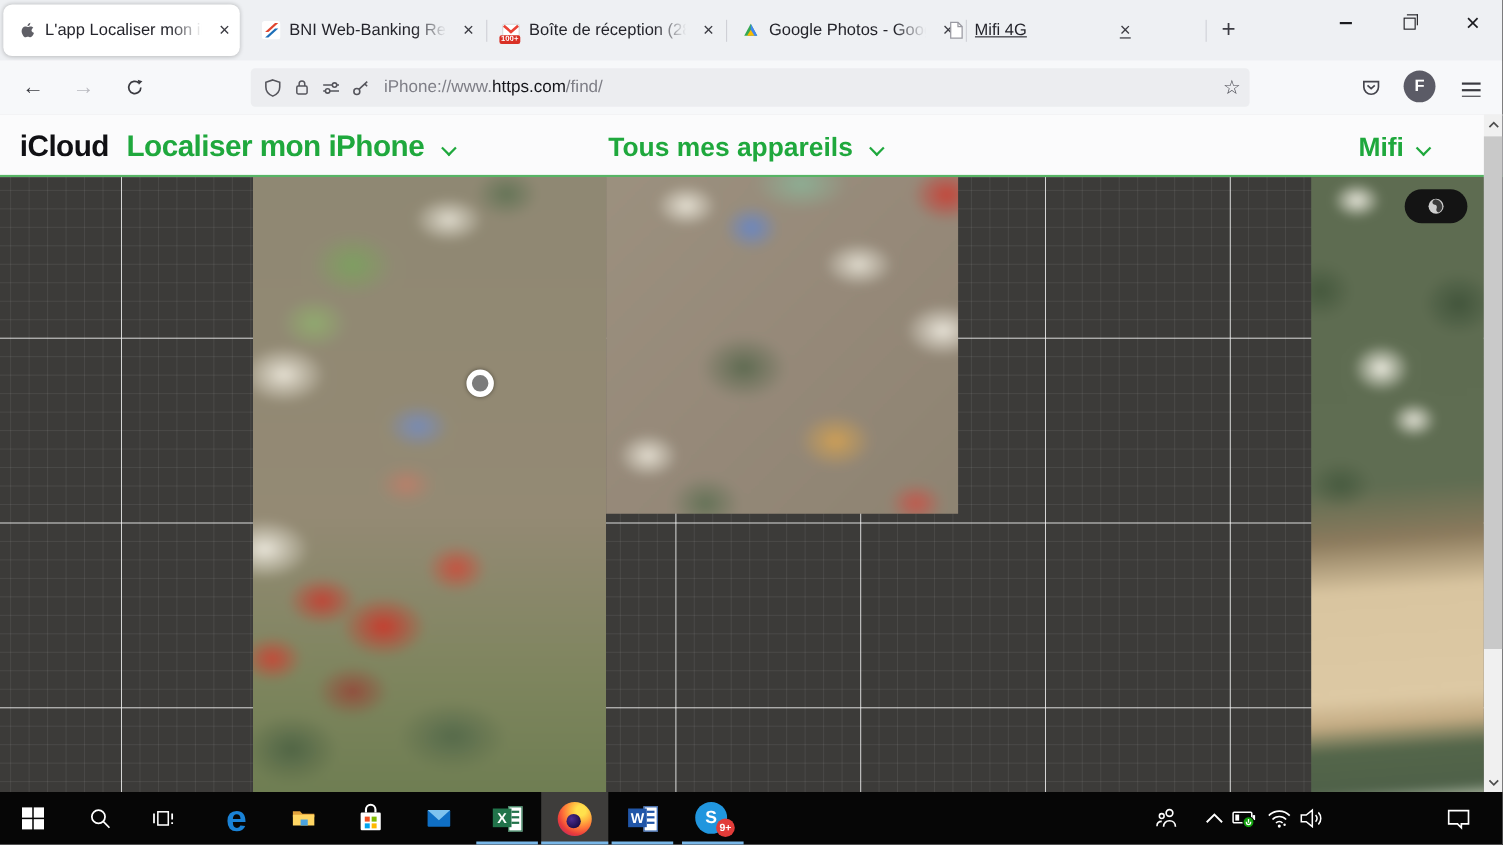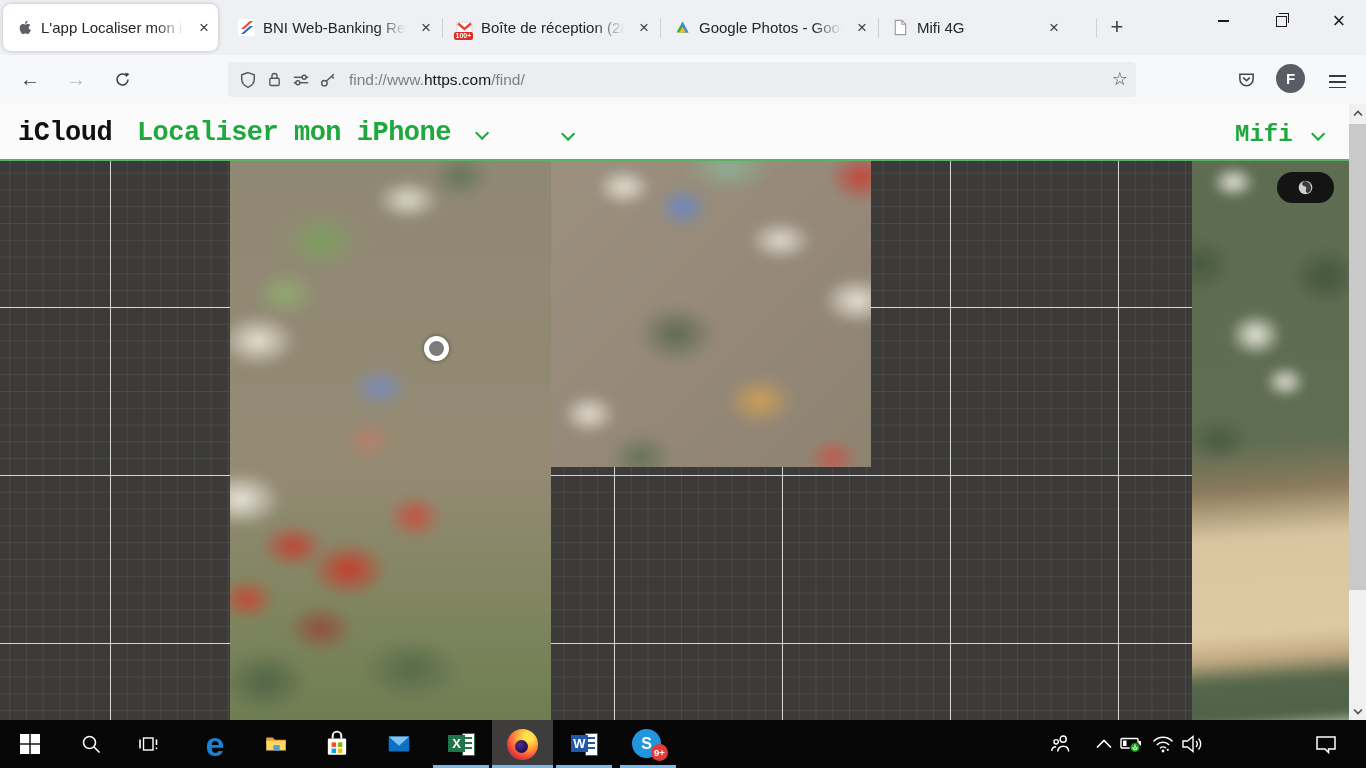--- a/index.html
+++ b/index.html
@@ -34,21 +34,21 @@
   .urltext{font-size:15.5px;margin-left:12px;color:#16161b;white-space:nowrap;}
   .urltext .dim{color:#7e7e86;}
   .urlstar{position:absolute;right:8px;top:6px;font-size:18px;color:#45454d;}
   .avatar{position:absolute;left:1276px;top:9px;width:29px;height:29px;border-radius:50%;background:#5b5b66;color:#fff;
           font-size:15px;font-weight:bold;display:flex;align-items:center;justify-content:center;}
   .hamb{position:absolute;left:1329px;top:16px;width:17px;}
   .hamb div{height:1.8px;background:#3a3a40;margin:4px 0;}
 
   
   .icloud-bar{position:absolute;left:0;top:104px;width:1366px;height:55px;background:#fbfbfc;
-              border-bottom:2px solid #57b465;font-family:Liberation Mono, monospace;}
+              border-bottom:2px solid #57b465;}
   .green{color:#1fa83d;}
   .chev{display:inline-block;width:8px;height:8px;border-right:2.4px solid #1fa83d;border-bottom:2.4px solid #1fa83d;
         transform:rotate(45deg) translateY(-3px);margin-left:8px;}
   .brandrow{position:absolute;left:18px;top:14px;font-size:27px;font-weight:bold;color:#101014;letter-spacing:-.5px;}
   .devmenu{position:absolute;left:553px;top:17px;font-size:24px;font-weight:bold;}
   .acctmenu{position:absolute;left:1235px;top:17px;font-size:24px;font-weight:bold;}
 
   
   .map{position:absolute;left:0;top:161px;width:1349px;height:559px;background-color:#3c3b39;
     background-image:
@@ -175,21 +175,21 @@
         <svg width="17" height="17" viewBox="0 0 20 16">
             <polygon points="10,1 3,14 17,14" fill="#34a853"></polygon>
             <polygon points="10,1 17,14 10,14" fill="#4285f4"></polygon>
             <polygon points="10,7.5 6,14 14,14" fill="#fbbc04"></polygon>
           </svg>
       </span>
       <span class="ttitle">Google Photos - Goog</span>
       <span class="tclose">×</span>
     </div>
 
-    <div class="tab" style="left:879px;width:216px;">
+    <div class="tab" style="left:848px;width:216px;text-decoration:underline;">
       <span class="ticon">
         <svg width="16" height="17" viewBox="0 0 16 18">
             <path d="M3 1.5 h7 l4 4 V16.5 H3 z" fill="#fff" stroke="#9a9aa2" stroke-width="1.2"></path>
             <path d="M10 1.5 v4 h4" fill="none" stroke="#9a9aa2" stroke-width="1.2"></path>
           </svg>
       </span>
       <span class="ttitle" style="width:120px;">Mifi 4G</span>
       <span class="tclose">×</span>
     </div>
 
@@ -238,21 +238,21 @@
             <line x1="2" y1="13" x2="18" y2="13" stroke="#55555c" stroke-width="1.6"></line>
             <circle cx="6.5" cy="13" r="2.2" fill="#f7f8fa" stroke="#55555c" stroke-width="1.6"></circle>
           </svg>
       </span>
       <span class="urlicon" style="margin-left:9px;">
         <svg width="18" height="18" viewBox="0 0 20 20">
             <circle cx="6" cy="13.5" r="3" fill="none" stroke="#55555c" stroke-width="1.6"></circle>
             <path d="M8.3 11.2 L16.5 3.5 M14 5.8 l2.4 2.4" fill="none" stroke="#55555c" stroke-width="1.6"></path>
           </svg>
       </span>
-      <span class="urltext"><span class="dim">find://www.</span><span>https.com</span><span class="dim">/find/</span></span>
+      <span class="urltext"><span class="dim">iPhone://www.</span><span>https.com</span><span class="dim">/find/</span></span>
       <span class="urlstar">☆</span>
     </div>
 
     <div class="navbtn" style="left:1228px;">
       <svg width="19" height="19" viewBox="0 0 20 20">
           <path d="M3 4.5 h14 v5 a7 7 0 0 1 -14 0 z" fill="none" stroke="#45454d" stroke-width="1.6"></path>
           <polyline points="6.5,8 10,11.2 13.5,8" fill="none" stroke="#45454d" stroke-width="1.6"></polyline>
         </svg>
     </div>
     <div class="avatar">
@@ -265,20 +265,21 @@
       </div>
   </div>
 
   <div class="icloud-bar">
     <div class="brandrow">
       <span>iCloud</span>
       <span class="green" style="margin-left:9px;">Localiser mon iPhone</span>
       <span class="chev"></span>
     </div>
     <div class="devmenu green">
+      <span>Tous mes appareils</span>
       <span class="chev"></span>
     </div>
     <div class="acctmenu green">
       <span>Mifi</span>
       <span class="chev" style="margin-left:4px;"></span>
     </div>
   </div>
 
   <div class="map">
     <div class="tileblock" style="left:230px;top:0;width:321px;height:559px;">

